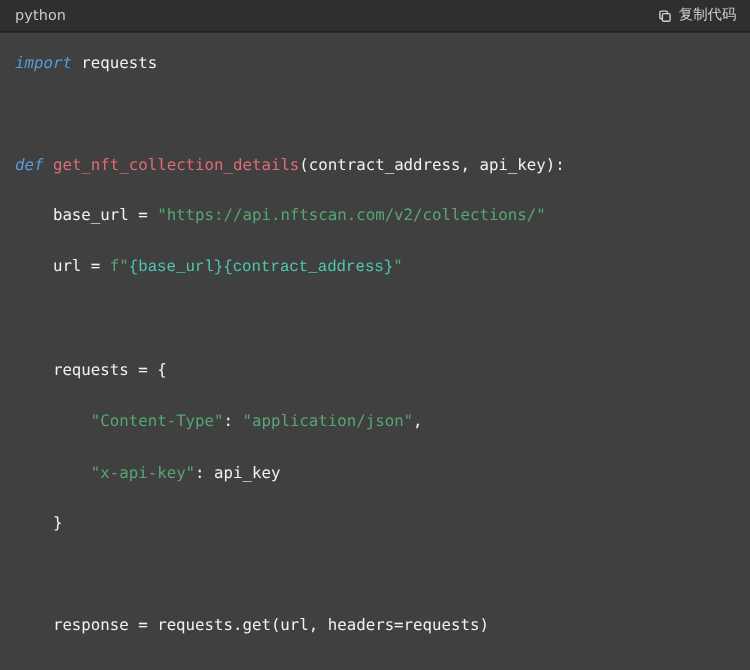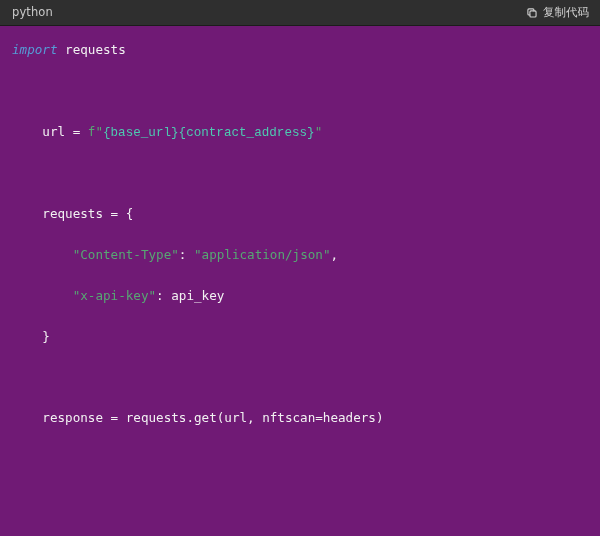--- a/index.html
+++ b/index.html
@@ -11,21 +11,21 @@
   body {
     width: 600px;
     height: 536px;
     overflow: hidden;
     font-family: "DejaVu Sans Mono", "Liberation Mono", monospace;
   }
 
   #code-block {
     width: 600px;
     height: 536px;
-    background: #701a75;
+    background: #404040;
     display: flex;
     flex-direction: column;
   }
 
   
   #header {
     height: 26px;
     min-height: 26px;
     background: #343541;
     background: #2f2f2f;
@@ -95,28 +95,30 @@
           <path d="M10.6 5.2V3.9c0-.77-.63-1.4-1.4-1.4H3.9c-.77 0-1.4.63-1.4 1.4v5.3c0 .77.63 1.4 1.4 1.4h1.3"></path>
         </svg>
       </span>
       <span>复制代码</span>
     </div>
   </div>
 
   <div id="code-area">
     <pre id="code-pre"><span class="ln"><span class="t-kw">import</span><span class="t-plain"> requests</span></span>
 <span class="ln">​</span>
+<span class="ln"><span class="t-kw">def</span><span class="t-plain"> </span><span class="t-func">get_nft_collection_details</span><span class="t-plain">(contract_address, api_key):</span></span>
+<span class="ln"><span class="t-plain">    base_url = </span><span class="t-str2">"https://api.nftscan.com/v2/collections/"</span></span>
 <span class="ln"><span class="t-plain">    url = </span><span class="t-str2">f"</span><span class="t-interp">{base_url}</span><span class="t-interp">{contract_address}</span><span class="t-str2">"</span></span>
 <span class="ln">​</span>
 <span class="ln"><span class="t-plain">    requests = {</span></span>
 <span class="ln"><span class="t-plain">        </span><span class="t-str2">"Content-Type"</span><span class="t-plain">: </span><span class="t-str2">"application/json"</span><span class="t-plain">,</span></span>
 <span class="ln"><span class="t-plain">        </span><span class="t-str2">"x-api-key"</span><span class="t-plain">: api_key</span></span>
 <span class="ln"><span class="t-plain">    }</span></span>
 <span class="ln">​</span>
-<span class="ln"><span class="t-plain">    response = requests.get(url, nftscan=headers)</span></span>
+<span class="ln"><span class="t-plain">    response = requests.get(url, headers=requests)</span></span>
 <span class="ln">​</span>
 
 
 
 
 
 
 
 
 

